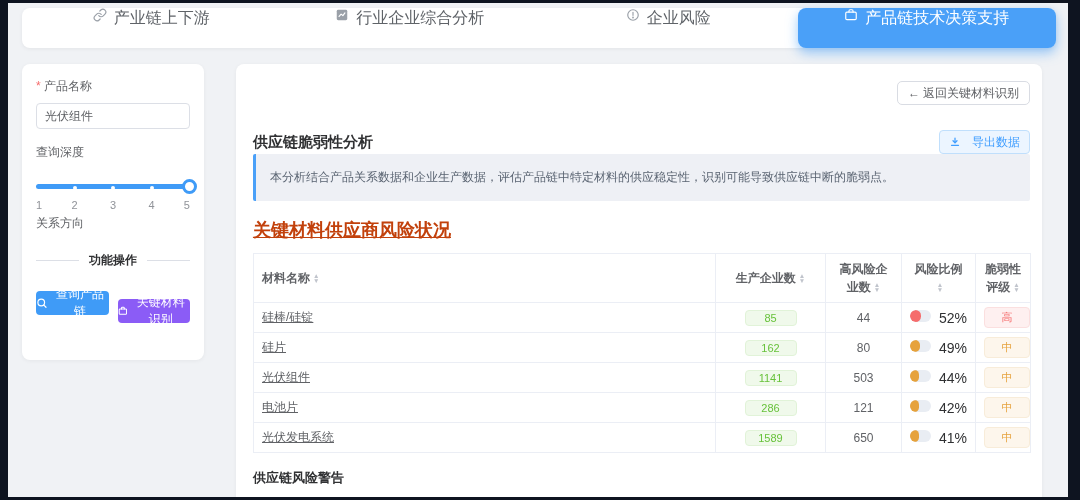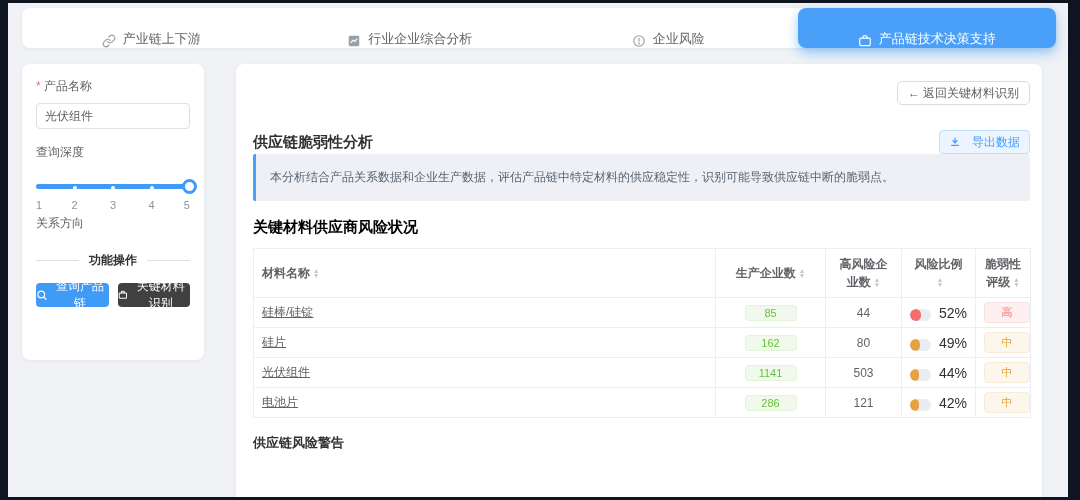--- a/index.html
+++ b/index.html
@@ -3,21 +3,21 @@
 <meta charset="utf-8">
 <style>
   * { margin:0; padding:0; box-sizing:border-box; }
   html,body { width:1080px; height:500px; overflow:hidden; }
   body { font-family:"Liberation Sans","DejaVu Sans",sans-serif; background:#0e1420; position:relative; }
   .app { position:absolute; left:8px; top:3px; width:1060px; height:494px; background:#f0f2f5; overflow:hidden; }
 
   
   .navbar { position:absolute; left:14px; top:5px; width:1034px; height:40px; background:#fff; border-radius:8px;
             display:flex; box-shadow:0 1px 4px rgba(0,0,0,.06); }
-  .tab { flex:1; display:flex; align-items:flex-end; justify-content:center; gap:7px; font-size:13px; color:#5f6368; cursor:pointer; }
+  .tab { flex:1; display:flex; align-items:flex-start; justify-content:center; gap:7px; font-size:16px; color:#5f6368; cursor:pointer; }
   .tab svg { flex:none; }
   .tab .icn { color:#9aa0a8; display:flex; }
   .tab.active { background:#4aa0f8; color:#fff; border-radius:8px; box-shadow:0 5px 12px rgba(74,160,248,.55); }
   .tab.active .icn { color:#fff; }
 
   
   .sidebar { position:absolute; left:14px; top:61px; width:182px; height:296px; background:#fff; border-radius:8px;
              box-shadow:0 1px 4px rgba(0,0,0,.05); padding:14px; }
   .form-label { font-size:12px; color:#606266; }
   .required::before { content:"* "; color:#f56c6c; }
@@ -40,52 +40,52 @@
   .radio.checked .radio-dot::after { content:""; position:absolute; left:50%; top:50%; width:4px; height:4px;
                                      border-radius:50%; background:#fff; transform:translate(-50%,-50%); }
   .divider { margin-top:20px; display:flex; align-items:center; }
   .divider .line { flex:1; height:1px; background:#dcdfe6; }
   .divider .dtext { padding:0 10px; font-size:12px; font-weight:bold; color:#303133; }
   .btn-stack { margin-top:14px; display:flex; align-items:center; gap:9px; }
   .s-btn { width:130px; height:24px; border-radius:4px; font-size:12px; border:none; cursor:pointer;
            display:flex; align-items:center; justify-content:center; gap:4px;
            font-family:"Liberation Sans","DejaVu Sans",sans-serif; }
   .s-btn.primary { background:#3f9bf7; color:#fff; }
-  .s-btn.success { background:#404040; color:#fff; }
+  .s-btn.success { background:#8b5cf6; color:#fff;margin-top:16px; }
   .s-btn.plain { background:#fff; color:#606266; border:1px solid #dcdfe6; }
 
   
   .main-card { position:absolute; left:228px; top:61px; width:806px; height:500px; background:#fff; border-radius:8px;
                box-shadow:0 1px 4px rgba(0,0,0,.05); padding:14px 12px 0 17px; }
   .back-row { display:flex; justify-content:flex-end; margin-top:3px; }
   .back-btn { height:24px; padding:0 10px; background:#fff; border:1px solid #d9dce3; border-radius:5px;
               font-size:12px; color:#606266; display:flex; align-items:center; gap:3px; cursor:pointer;
               font-family:"Liberation Sans","DejaVu Sans",sans-serif; }
   .section-head { margin-top:25px; display:flex; align-items:center; justify-content:space-between; }
   .section-title { font-size:15px; font-weight:bold; color:#303133; }
   .export-btn { height:24px; padding:0 9px; background:#ecf5ff; border:1px solid #c0dffc; border-radius:4px;
                 font-size:12px; color:#409eff; display:flex; align-items:center; gap:11px; cursor:pointer;
                 font-family:"Liberation Sans","DejaVu Sans",sans-serif; }
   .info-alert { background:#eef0f5; border-left:3px solid #4aa0f8; border-radius:2px;
                 padding:15px 14px; font-size:12px; color:#5a6472; }
-  .table-title { margin-top:17px; font-size:15px; font-weight:bold; color:#000000; }
+  .table-title { margin-top:17px; font-size:18px; font-weight:bold; color:#c2410c;text-decoration:underline; }
   .warn-section-title { margin-top:16px; font-size:13px; font-weight:bold; color:#303133; }
 
   table.risk { margin-top:11px; width:777px; border-collapse:collapse; table-layout:fixed; }
   table.risk th, table.risk td { border:1px solid #ebeef5; font-size:12px; color:#606266; }
   table.risk th { font-weight:bold; padding:6px 8px; text-align:center; line-height:1.5; }
   table.risk th:first-child { text-align:left; }
   table.risk td { padding:4px 8px; text-align:center; height:27px; }
   table.risk td:first-child { text-align:left; }
   .sort { display:inline-flex; flex-direction:column; vertical-align:middle; margin-left:3px; line-height:4.5px;
           font-size:6.5px; color:#c0c4cc; cursor:pointer; }
   .mat-link { text-decoration:underline; cursor:pointer; color:#606266; }
   .count-badge { display:inline-block; min-width:52px; background:#f0f9eb; border:1px solid #e1f3d8; color:#67c23a;
                  font-size:11px; padding:1px 10px; border-radius:4px; }
-  .risk-cell { display:flex; align-items:flex-end; justify-content:center; gap:8px; }
+  .risk-cell { display:flex; align-items:flex-start; justify-content:center; gap:8px; }
   .pill { width:36px; height:12px; border-radius:6px; background:#e9edf3; overflow:hidden; }
   .pill-fill { height:100%; border-radius:6px; }
   .pct { font-size:14px; color:#303133; }
   .rating-badge { display:inline-block; min-width:46px; font-size:11px; padding:2px 8px; border-radius:4px; }
   .rating-badge.high { background:#fef0f0; border:1px solid #fbdfdf; color:#f56c6c; }
   .rating-badge.medium { background:#fdf6ec; border:1px solid #f8ecd9; color:#e6a23c; }
 </style>
 </head>
 <body>
 
@@ -268,20 +268,34 @@
         <td>
           <div class="risk-cell">
             <span class="pill">
                   <span class="pill-fill" style="display: block; width: 42%; background: rgb(230, 162, 60);"></span>
                 </span>
             <span class="pct">42%</span>
           </div>
         </td>
         <td><span class="rating-badge medium">中</span></td>
       </tr>
+          <tr>
+        <td><span class="mat-link">光伏发电系统</span></td>
+        <td><span class="count-badge">1589</span></td>
+        <td><span>650</span></td>
+        <td>
+          <div class="risk-cell">
+            <span class="pill">
+                  <span class="pill-fill" style="display: block; width: 41%; background: rgb(230, 162, 60);"></span>
+                </span>
+            <span class="pct">41%</span>
+          </div>
+        </td>
+        <td><span class="rating-badge medium">中</span></td>
+      </tr>
         </tbody>
     </table>
 
     <div class="warn-section-title">供应链风险警告</div>
 
   </div>
 
 </div>
 
 </body></html>

